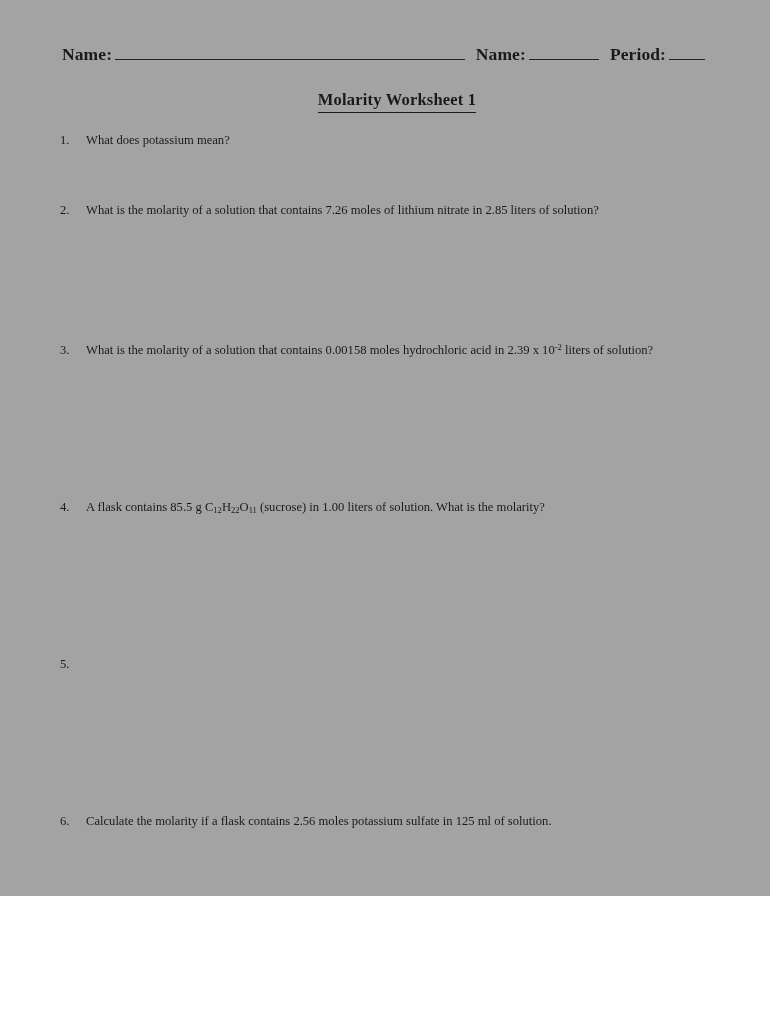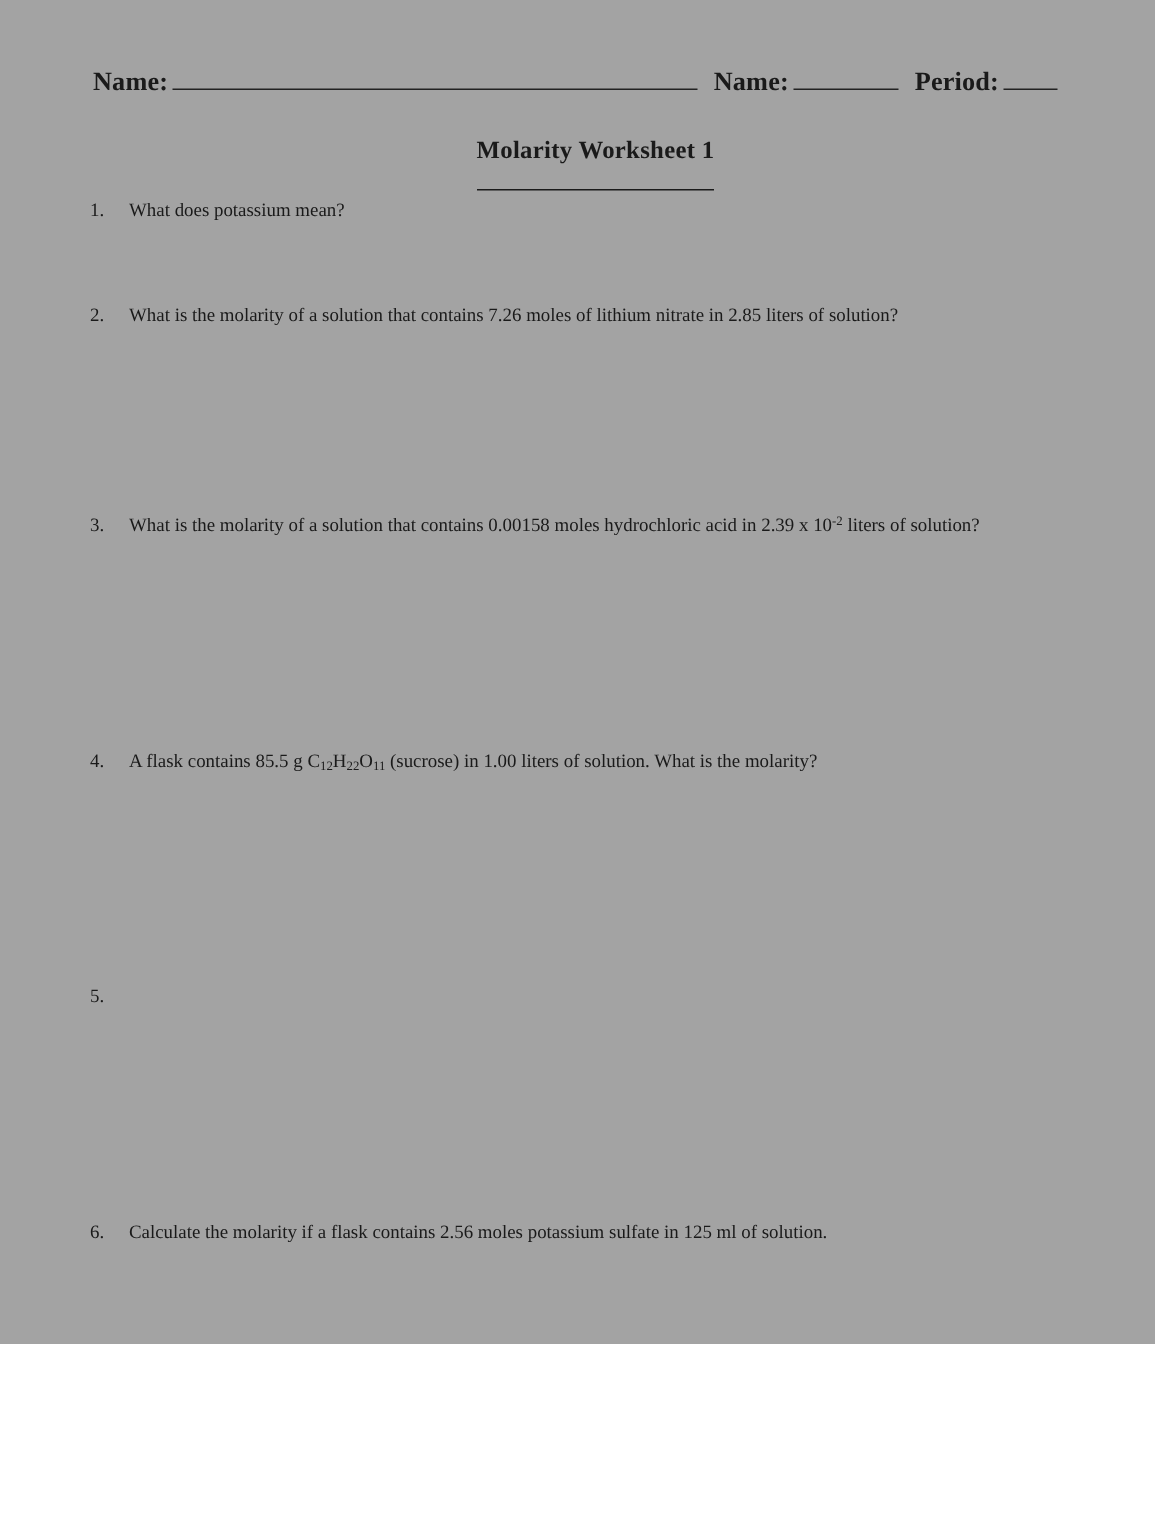--- a/index.html
+++ b/index.html
@@ -49,21 +49,21 @@
     left: 0;
     top: 90px;
     width: 770px;
     text-align: center;
     font-size: 16.5px;
     font-weight: bold;
     letter-spacing: 0.2px;
   }
   .title span {
     border-bottom: 1.4px solid #1a1a1a;
-    padding-bottom: 17px;
+    padding-bottom: 3px;
     margin-left: 24px;
   }
 
   
   .q {
     position: absolute;
     left: 60px;
     width: 652px;
     font-size: 12.6px;
     line-height: 18px;

